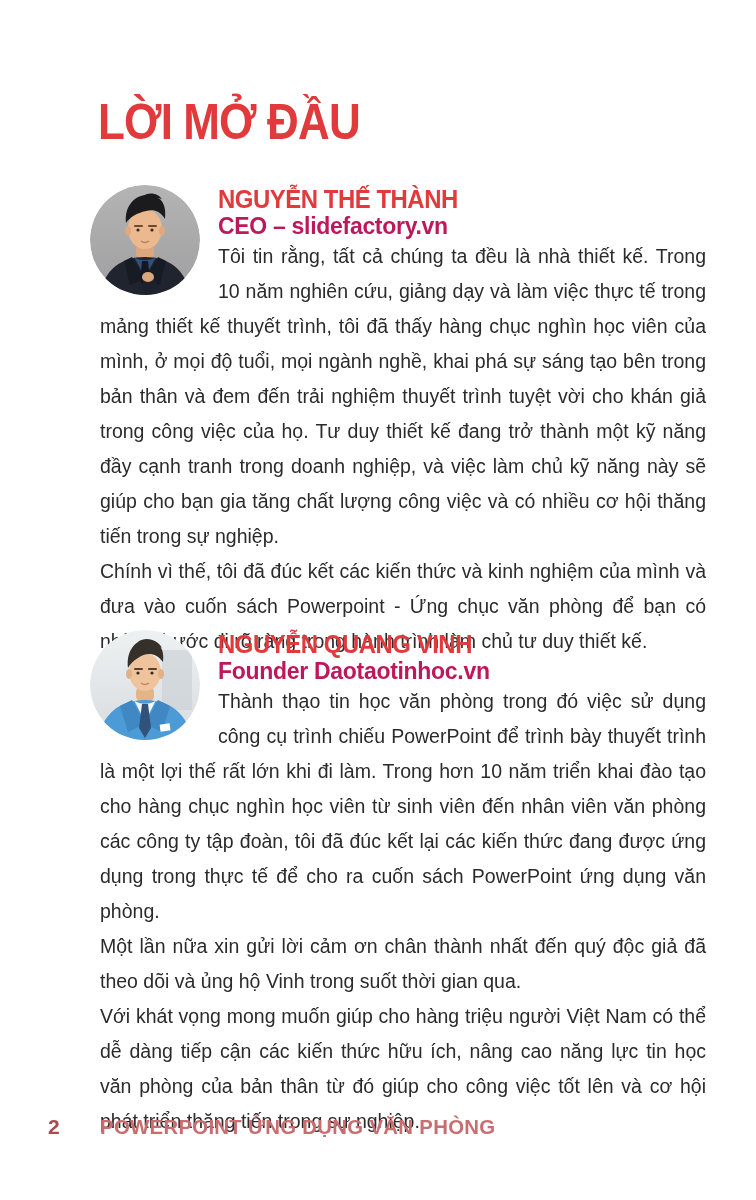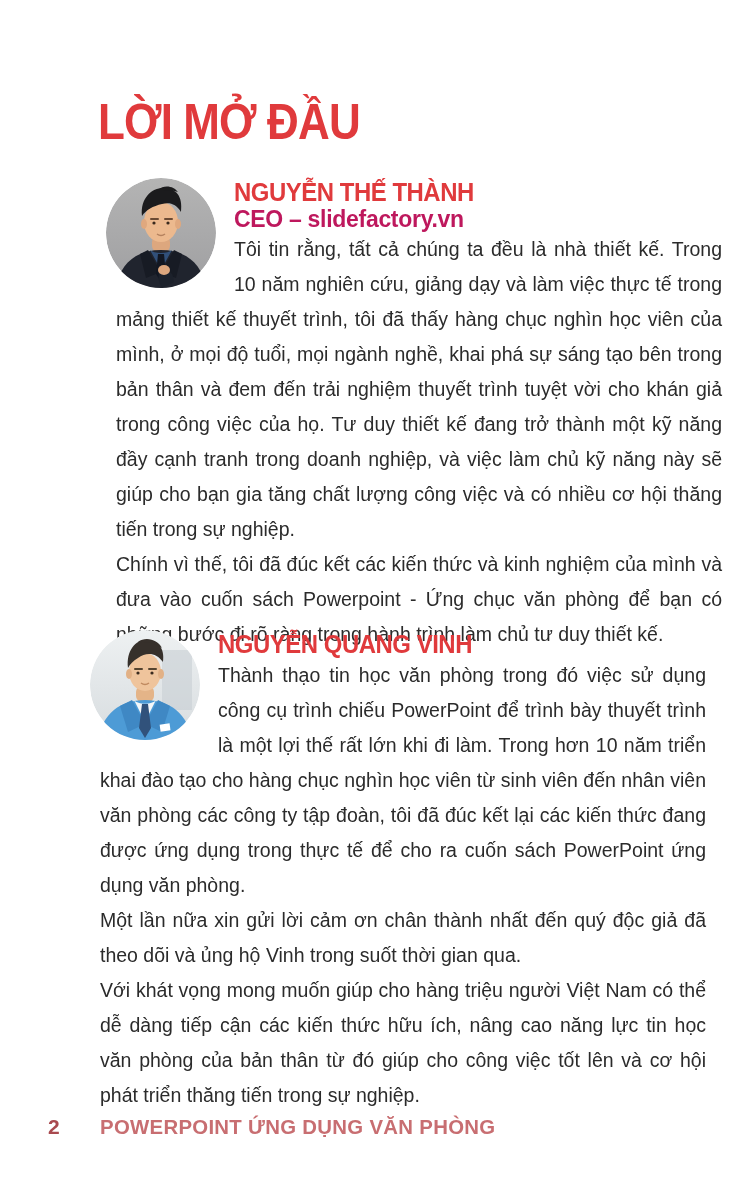--- a/index.html
+++ b/index.html
@@ -23,21 +23,21 @@
     position:absolute;left:98px;top:97px;
     font-size:50px;font-weight:bold;line-height:1;
     color:var(--accent-red);
     letter-spacing:-1px;
     transform:scaleX(0.88);transform-origin:left top;
     white-space:nowrap;
   }
   .author-section{
     position:absolute;left:100px;width:606px;
   }
-  .author-section.first{top:178px;margin-left:16px;}
+  .author-section.first{top:185px;}
   .author-section.second{top:630px;}
   .avatar{
     float:left;
     width:110px;height:110px;
     margin:0 18px -8px -10px;
     border-radius:50%;
     overflow:hidden;
   }
   .avatar svg{display:block;width:110px;height:110px;}
   .author-name{
@@ -167,20 +167,21 @@
         <path d="M48,12 C56,6 68,10 72,18 C64,12 56,12 48,12 Z" fill="#36302b"></path>
 
         <rect x="44" y="38" width="9" height="2" rx="1" fill="#55432f"></rect>
         <rect x="58" y="38" width="9" height="2" rx="1" fill="#55432f"></rect>
         <circle cx="48" cy="43" r="1.6" fill="#3a2a1e"></circle>
         <circle cx="62" cy="43" r="1.6" fill="#3a2a1e"></circle>
         <path d="M51,53 q4,3 8,0" stroke="#c08a60" stroke-width="1.5" fill="none"></path>
       </svg>
     </div>
     <div class="author-name">NGUYỄN QUANG VINH</div>
+    <div class="author-role">Founder Daotaotinhoc.vn</div>
     <div class="bio">
       <p>Thành thạo tin học văn phòng trong đó việc sử dụng công cụ trình chiếu PowerPoint để trình bày thuyết trình là một lợi thế rất lớn khi đi làm. Trong hơn 10 năm triển khai đào tạo cho hàng chục nghìn học viên từ sinh viên đến nhân viên văn phòng các công ty tập đoàn, tôi đã đúc kết lại các kiến thức đang được ứng dụng trong thực tế để cho ra cuốn sách PowerPoint ứng dụng văn phòng.</p>
       <p>Một lần nữa xin gửi lời cảm ơn chân thành nhất đến quý độc giả đã theo dõi và ủng hộ Vinh trong suốt thời gian qua.</p>
       <p>Với khát vọng mong muốn giúp cho hàng triệu người Việt Nam có thể dễ dàng tiếp cận các kiến thức hữu ích, nâng cao năng lực tin học văn phòng của bản thân từ đó giúp cho công việc tốt lên và cơ hội phát triển thăng tiến trong sự nghiệp.</p>
     </div>
   </div>
 
   <div class="footer">
     <span class="page-number">2</span>
     <span class="footer-title">POWERPOINT ỨNG DỤNG VĂN PHÒNG</span>

